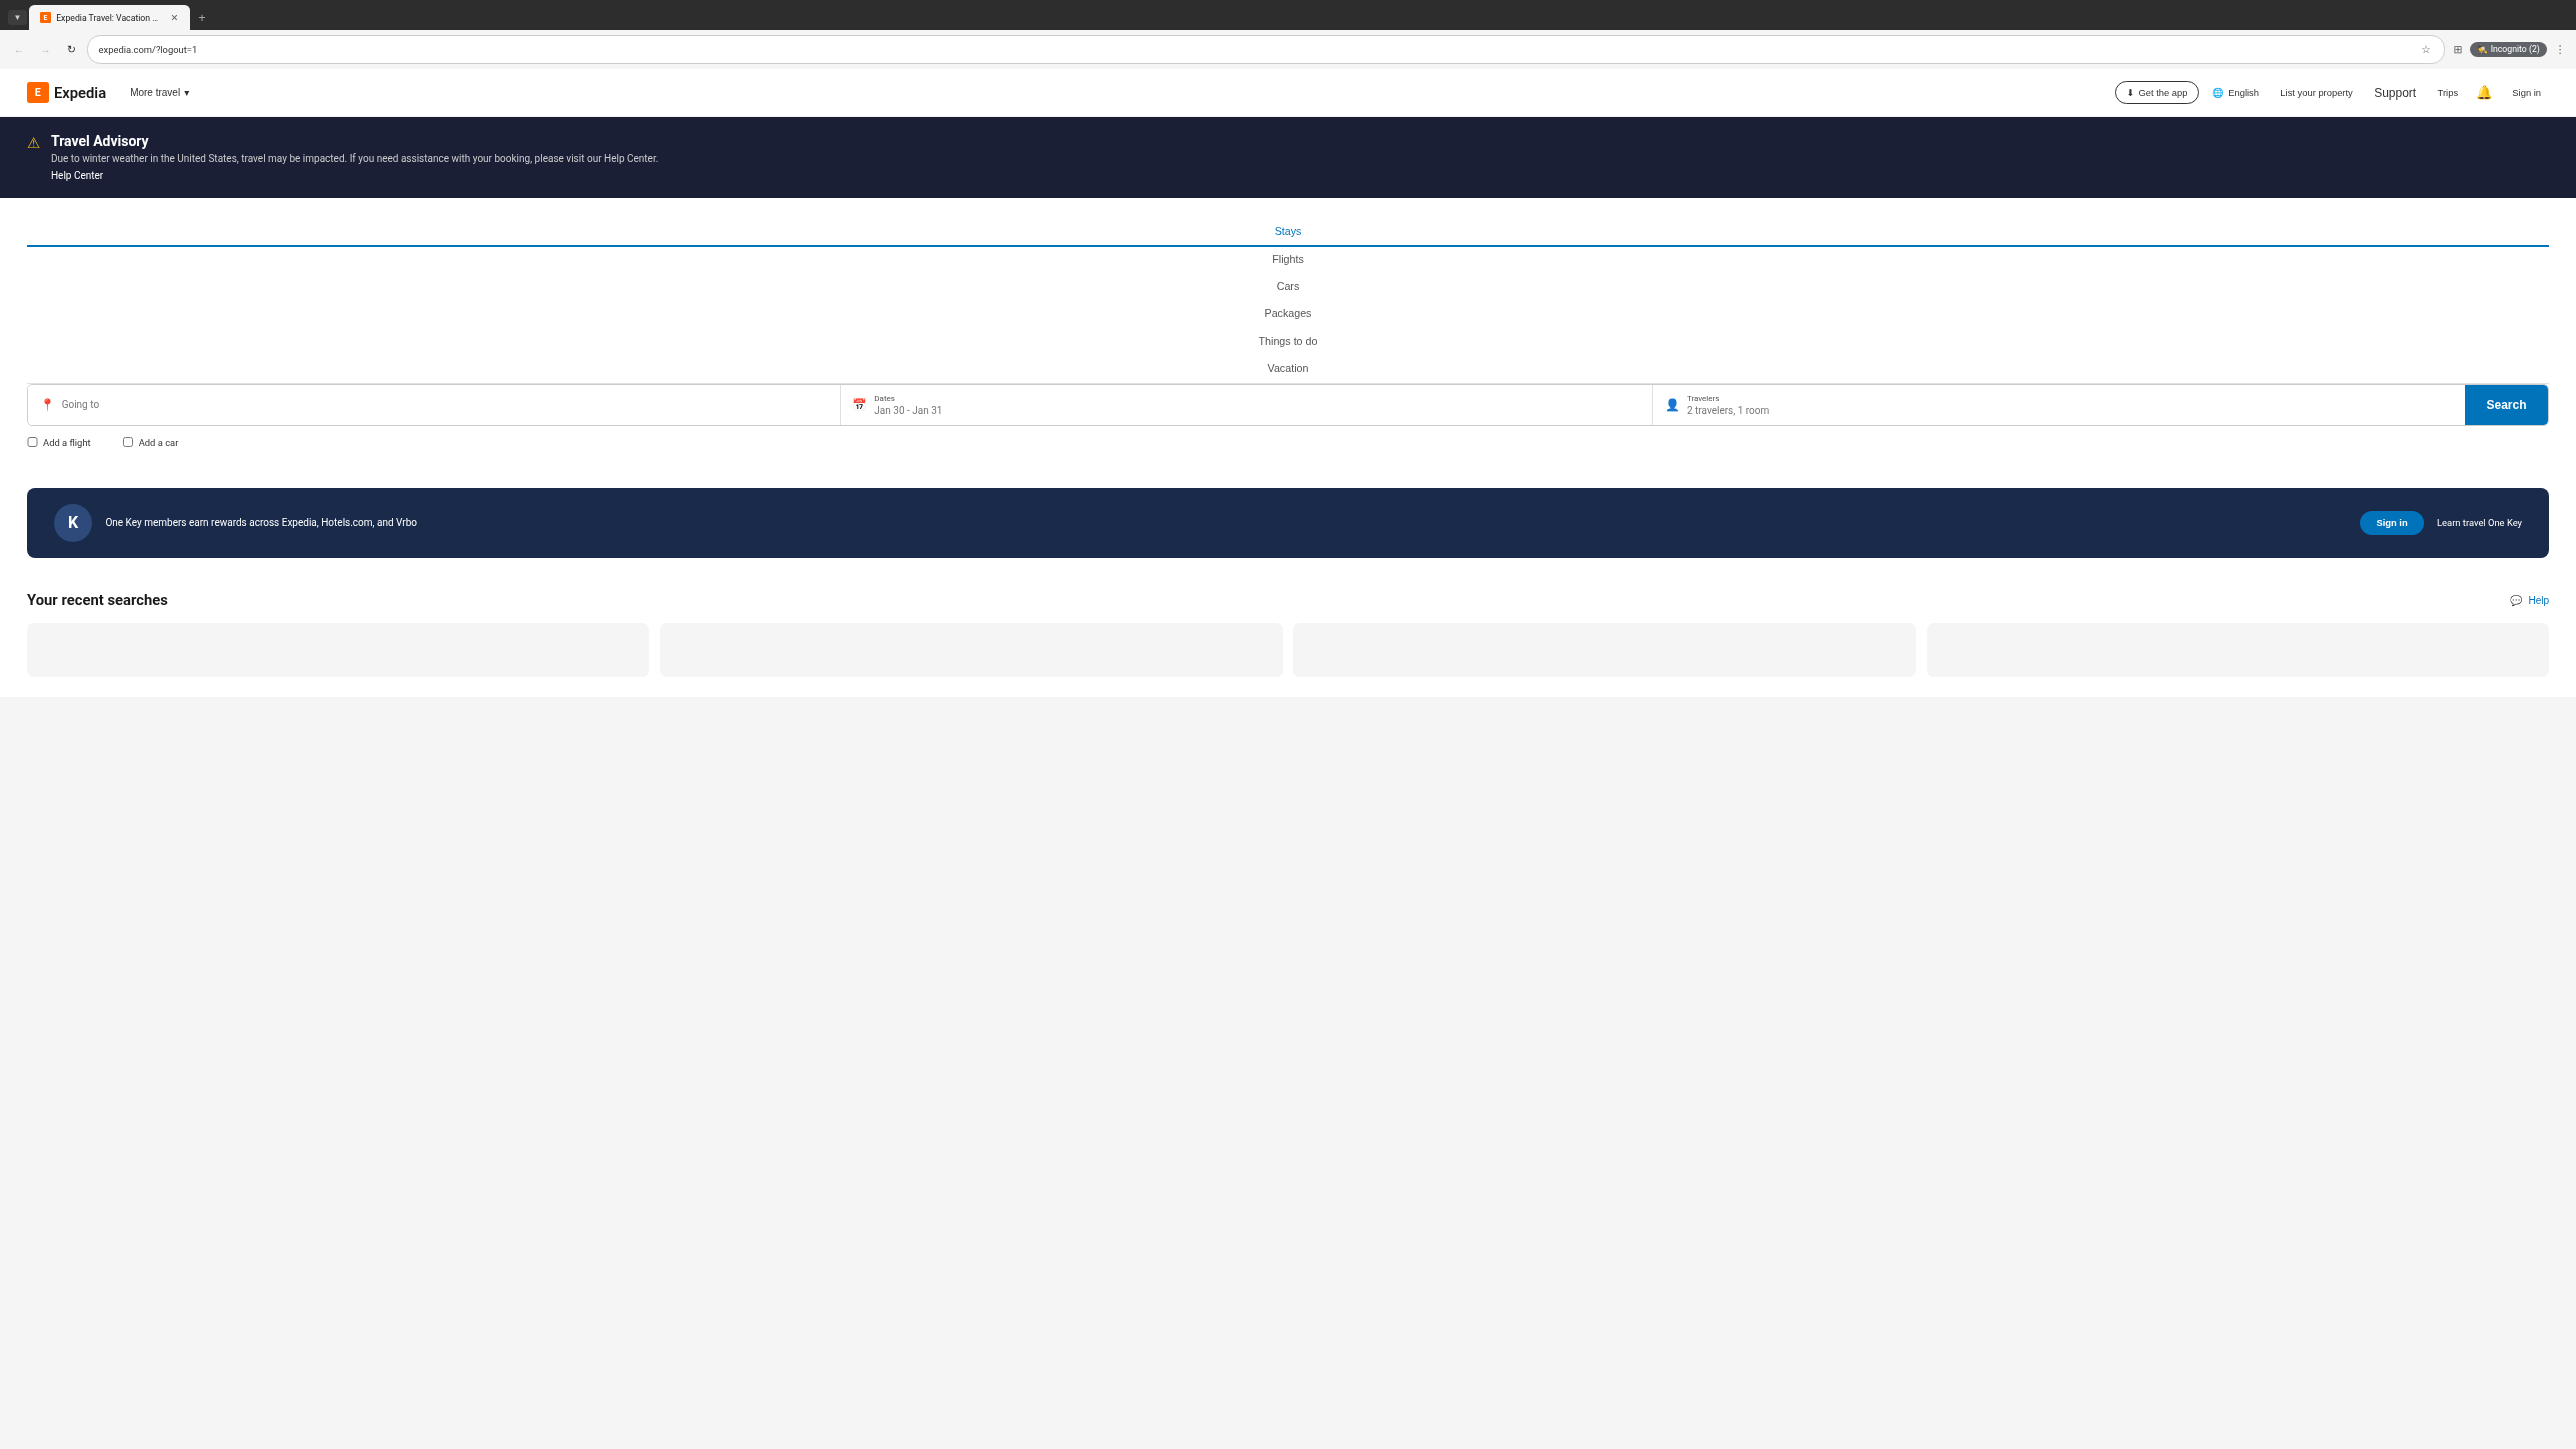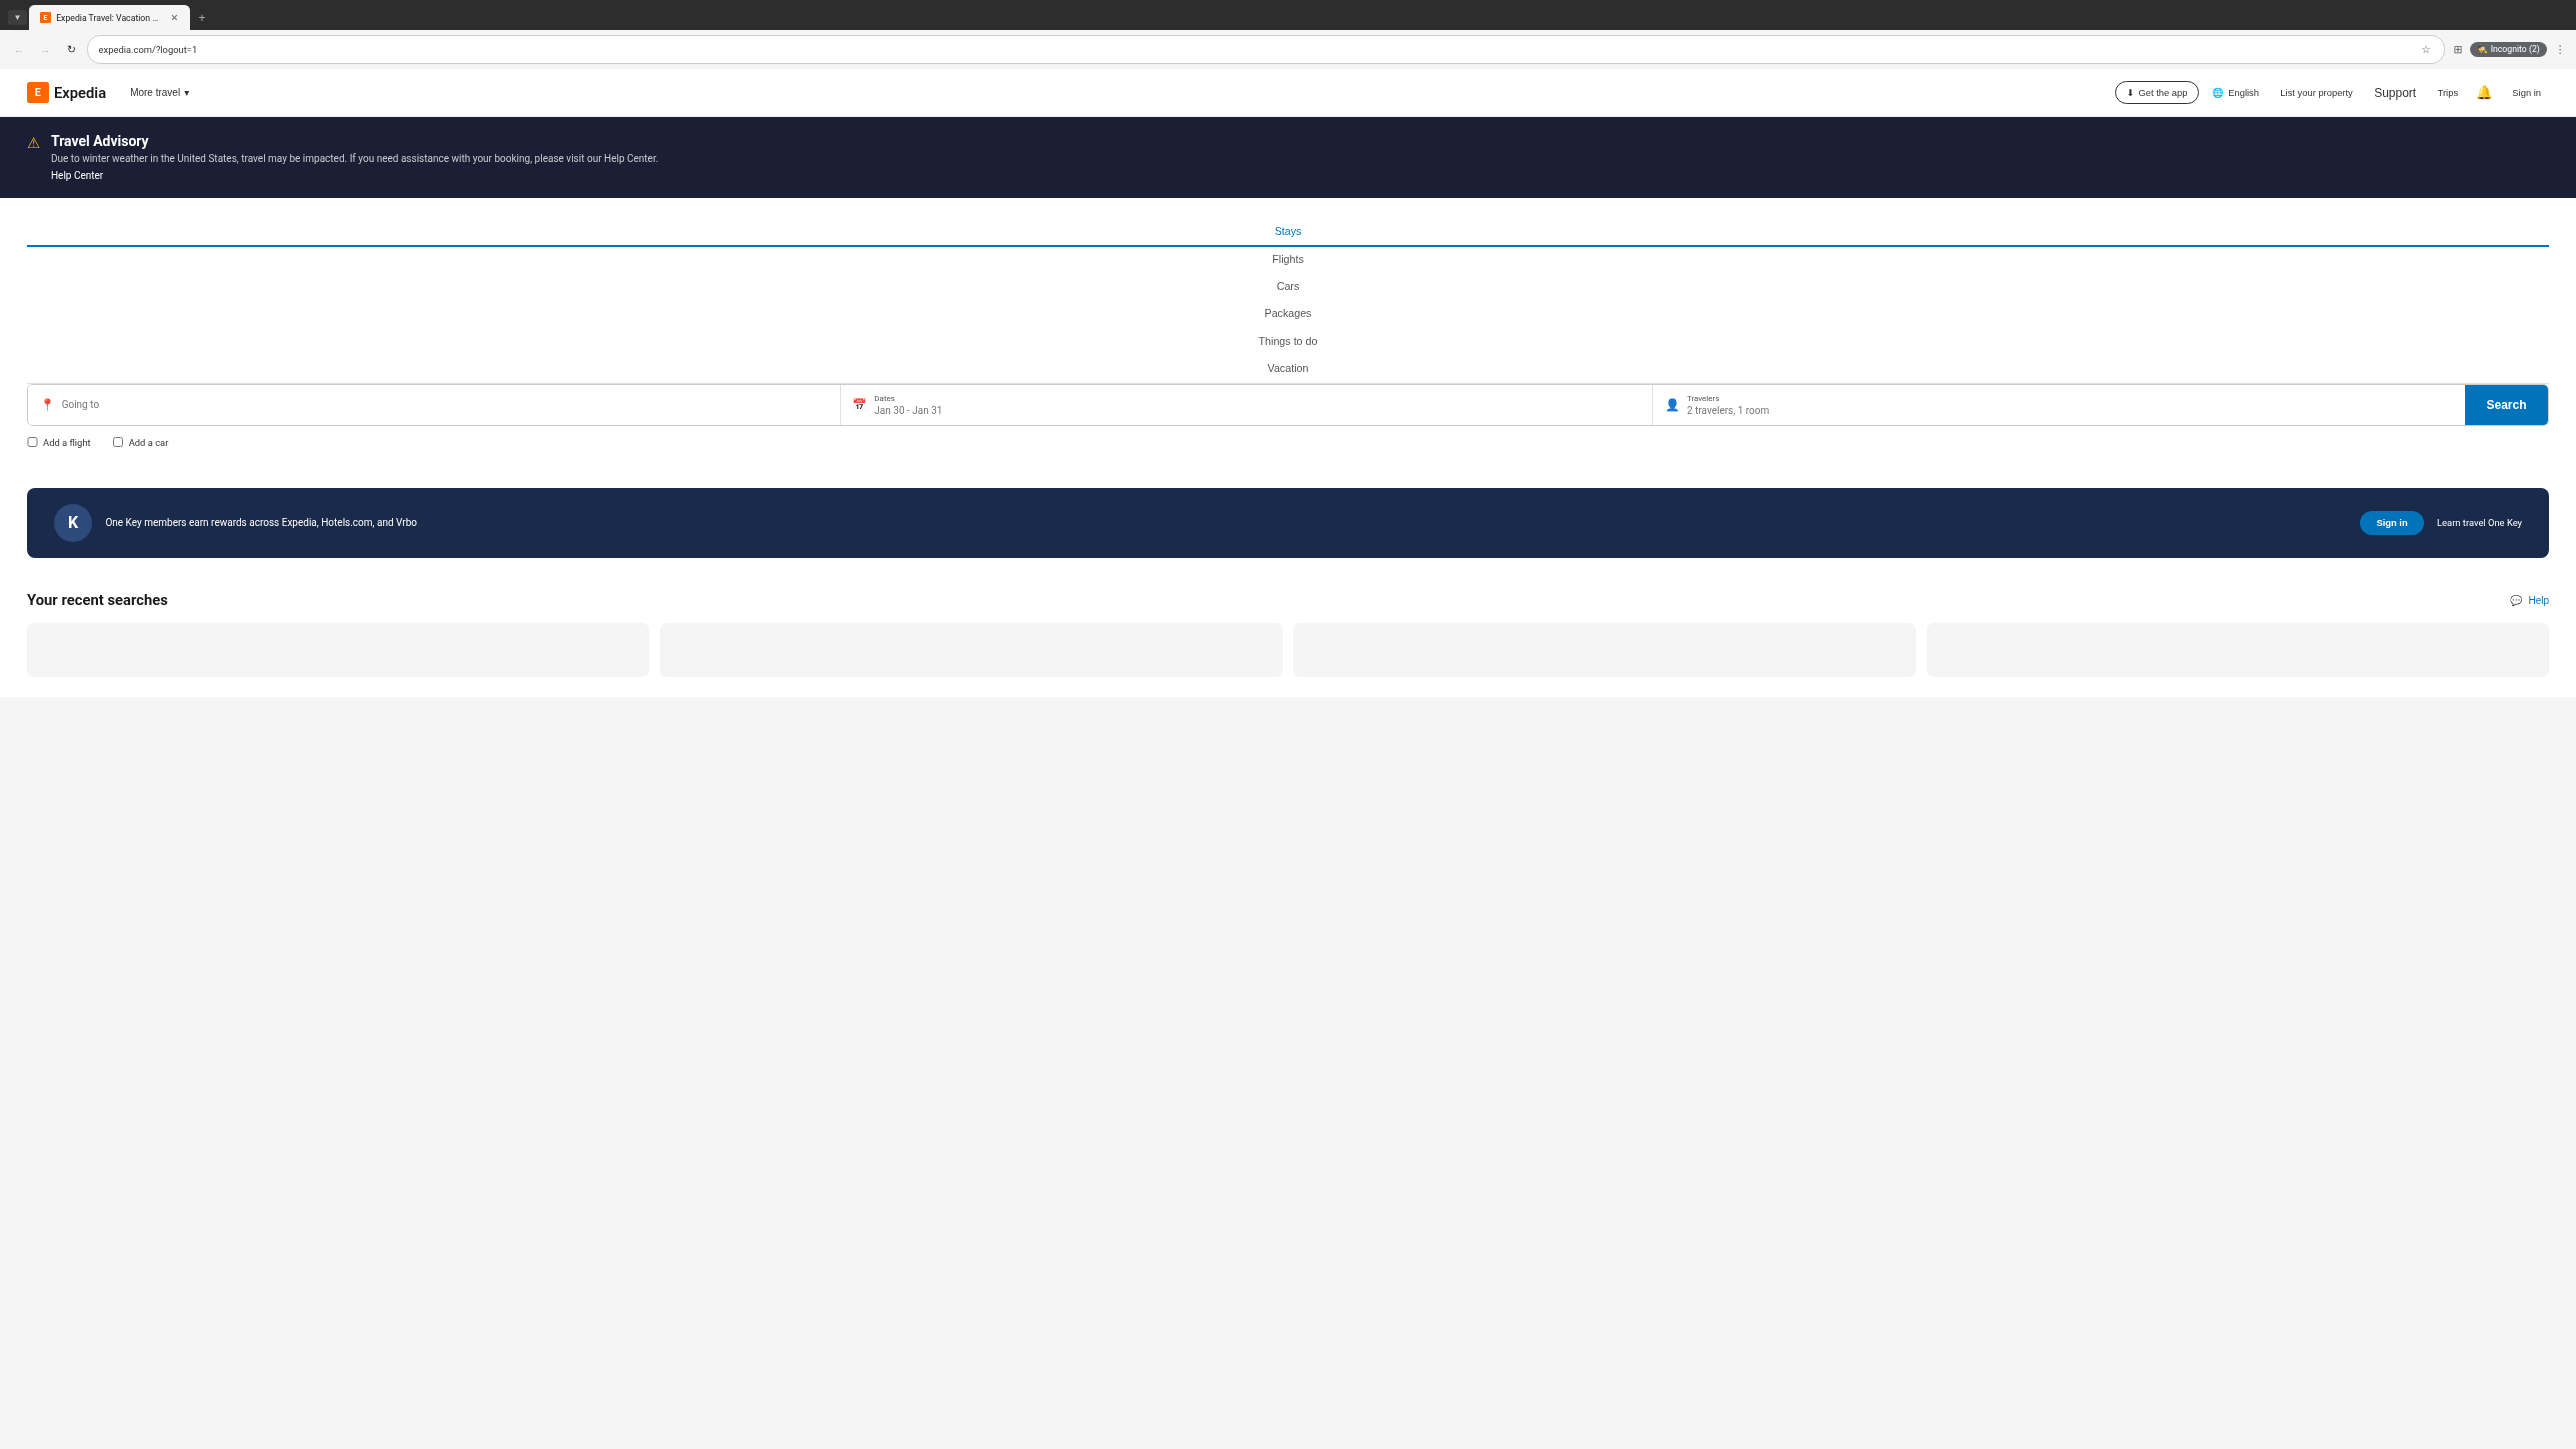--- a/index.html
+++ b/index.html
@@ -374,21 +374,21 @@
       padding: 9.4px 21.5px;
       font-size: 12px;
       font-weight: 600;
       cursor: pointer;
       border-radius: 0 4px 4px 0;
       flex-shrink: 0;
     }
 
     .search-extras {
       display: flex;
-      gap: 22px;
+      gap: 32px;
     }
     .extra-checkbox {
       display: flex;
       align-items: center;
       gap: 5.4px;
       font-size: 9.4px;
       color: #333;
       cursor: pointer;
     }
     .extra-checkbox input[type="checkbox"] {

